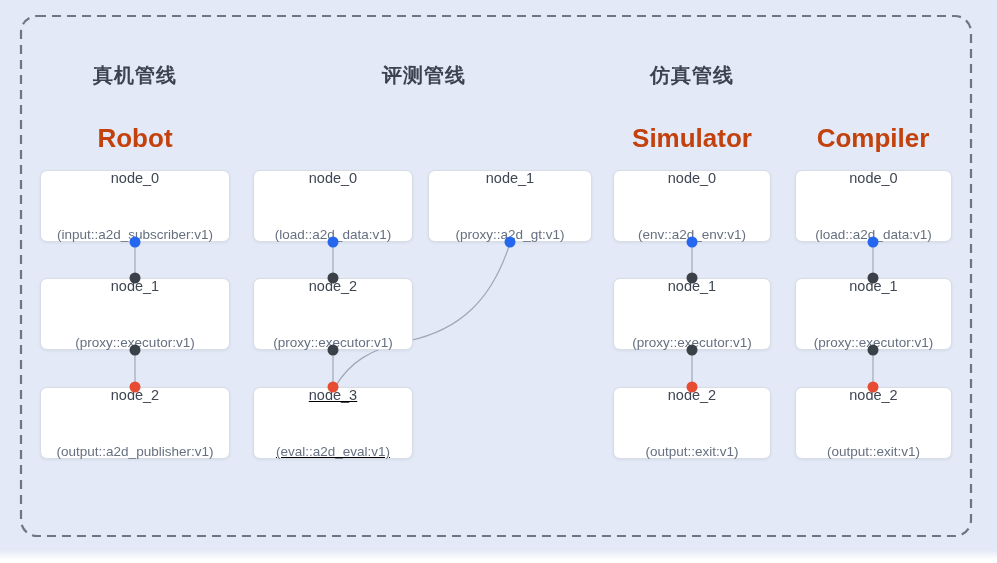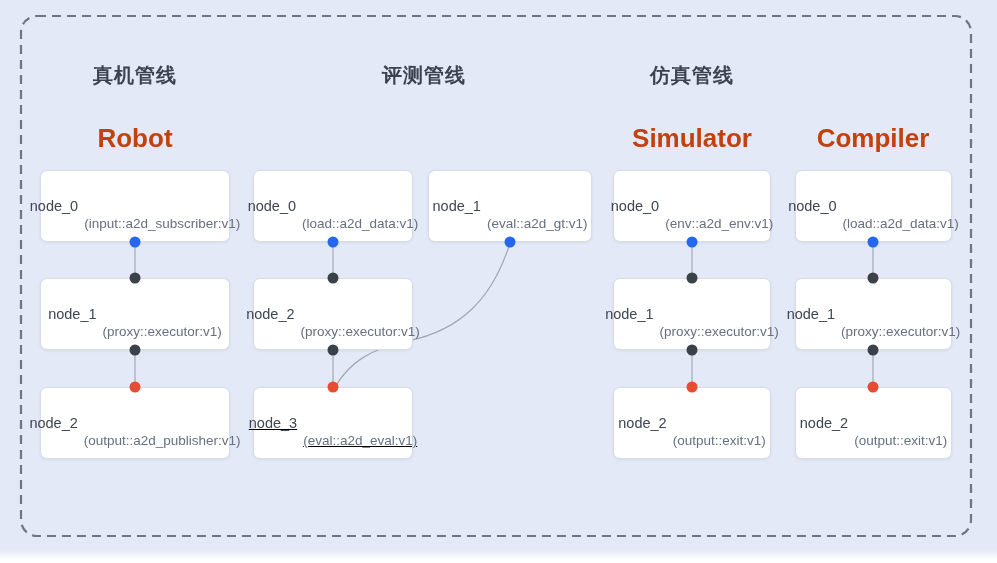--- a/index.html
+++ b/index.html
@@ -18,21 +18,21 @@
   #edges-svg { z-index:1; }
   #nodes-layer { position:absolute; left:0; top:0; width:997px; height:563px; z-index:2; }
   #dots-svg  { z-index:3; }
   #headers-layer { position:absolute; left:0; top:0; width:997px; height:563px; z-index:2; }
   .node {
     position:absolute;
     background:#ffffff;
     border:1px solid #d8dce5;
     border-radius:7px;
     box-shadow:0 1px 3px rgba(40,60,100,0.08);
-    display:flex; flex-direction:row;
+    display:flex; flex-direction:column;
     align-items:center; justify-content:center;
     gap:6px;
     box-sizing:border-box;
   }
   .node .label { font-size:14.5px; color:#3f4552; line-height:1; }
   .node .sub   { font-size:13.5px; color:#667080; line-height:1;margin-top:36px; }
   .title-cn {
     position:absolute; transform:translateX(-50%);
     font-size:20px; font-weight:600; color:#3b4250;
     letter-spacing:1px; white-space:nowrap;
@@ -76,21 +76,21 @@
       <div class="node" style="left: 40px; top: 387px; width: 190px; height: 72px;">
         <div class="label">node_2</div>
         <div class="sub">(output::a2d_publisher:v1)</div>
       </div>
       <div class="node" style="left: 253px; top: 170px; width: 160px; height: 72px;">
         <div class="label">node_0</div>
         <div class="sub">(load::a2d_data:v1)</div>
       </div>
       <div class="node" style="left: 428px; top: 170px; width: 164px; height: 72px;">
         <div class="label">node_1</div>
-        <div class="sub">(eval::a2d_gt:v1)</div>
+        <div class="sub">(proxy::a2d_gt:v1)</div>
       </div>
       <div class="node" style="left: 253px; top: 278px; width: 160px; height: 72px;">
         <div class="label">node_2</div>
         <div class="sub">(proxy::executor:v1)</div>
       </div>
       <div class="node" style="left: 253px; top: 387px; width: 160px; height: 72px; text-decoration: underline;">
         <div class="label">node_3</div>
         <div class="sub">(eval::a2d_eval:v1)</div>
       </div>
       <div class="node" style="left: 613px; top: 170px; width: 158px; height: 72px;">

